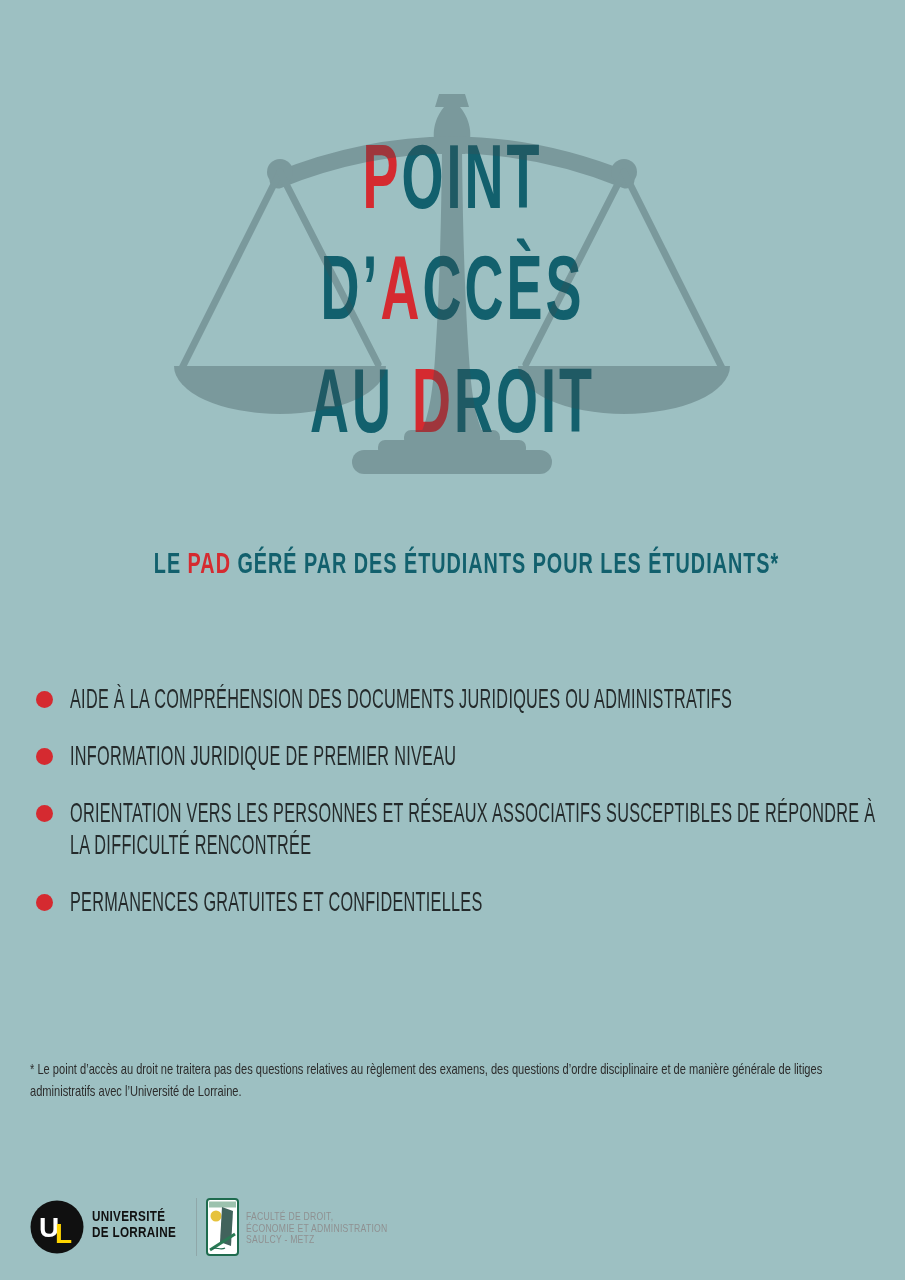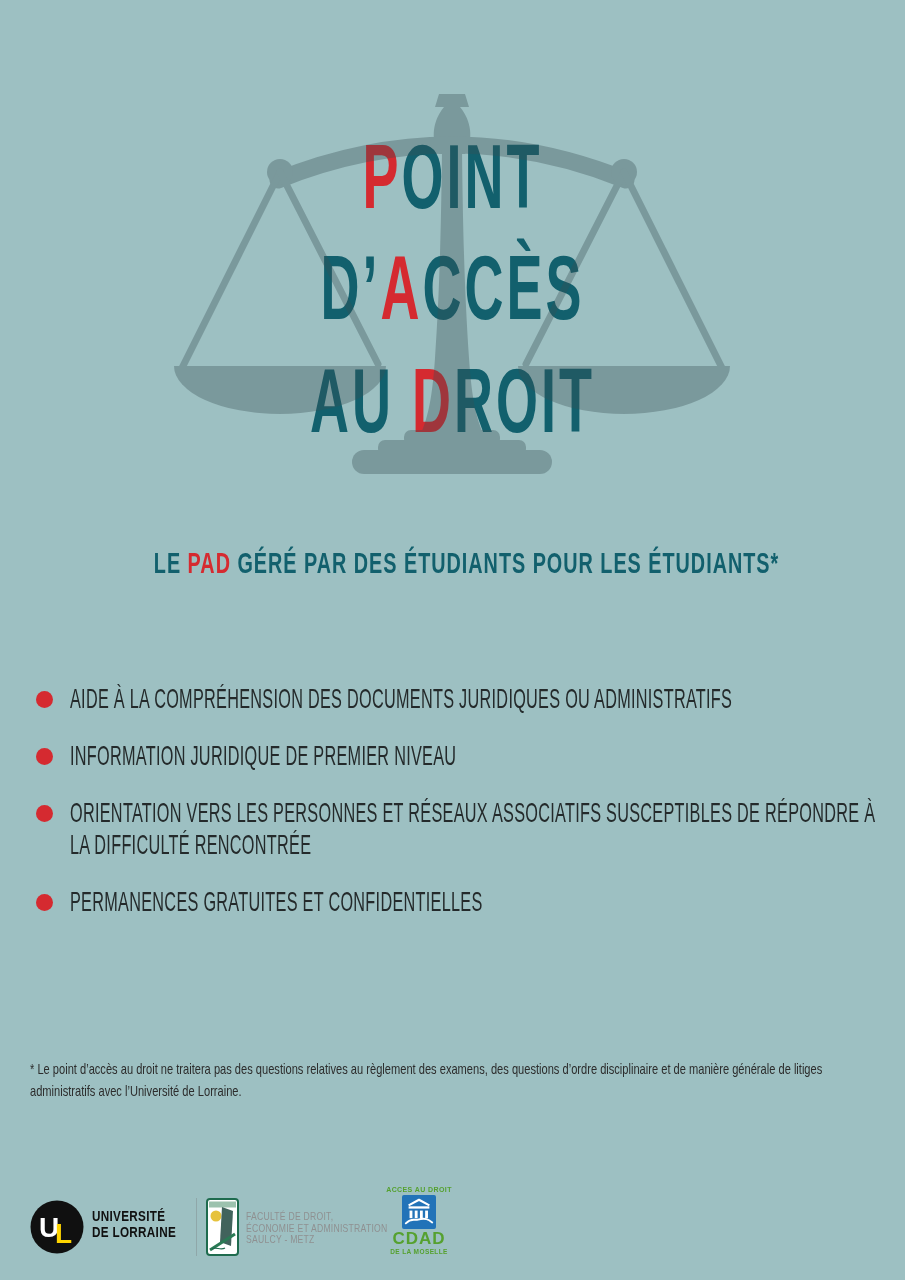--- a/index.html
+++ b/index.html
@@ -135,29 +135,14 @@
     <path d="M4 52 L29 36" stroke="#2a7a55" stroke-width="3"></path>
     <path d="M6 51 C 10 48 14 53 19 50" stroke="#1e6b4e" stroke-width="1.2" fill="none"></path>
   </svg>
 
   <div class="fac-text">
     <div>FACULTÉ DE DROIT,</div>
     <div>ÉCONOMIE ET ADMINISTRATION</div>
     <div>SAULCY - METZ</div>
   </div>
 
-  <div class="cdad">
-    <div class="cdad-top">ACCES AU DROIT</div>
-    <svg class="cdad-sq" width="34" height="34" viewBox="0 0 36 36" aria-hidden="true">
-      <rect width="36" height="36" rx="2" fill="#2273b8"></rect>
-      <path d="M7 11 L18 5 L29 11" stroke="#ffffff" stroke-width="2.2" fill="none" stroke-linejoin="round"></path>
-      <rect x="7" y="12" width="22" height="2.4" fill="#ffffff"></rect>
-      <rect x="8" y="16.5" width="3" height="8" fill="#ffffff"></rect>
-      <rect x="13.5" y="16.5" width="3" height="8" fill="#ffffff"></rect>
-      <rect x="19" y="16.5" width="3" height="8" fill="#ffffff"></rect>
-      <rect x="24.5" y="16.5" width="3" height="8" fill="#ffffff"></rect>
-      <path d="M4 30 C 10 24 12 27 17 26 C 25 24 28 26 32 29" stroke="#ffffff" stroke-width="2" fill="none" stroke-linecap="round"></path>
-    </svg>
-    <div class="cdad-name">CDAD</div>
-    <div class="cdad-sub">DE LA MOSELLE</div>
-  </div>
 
 </div>
 
 </body></html>

